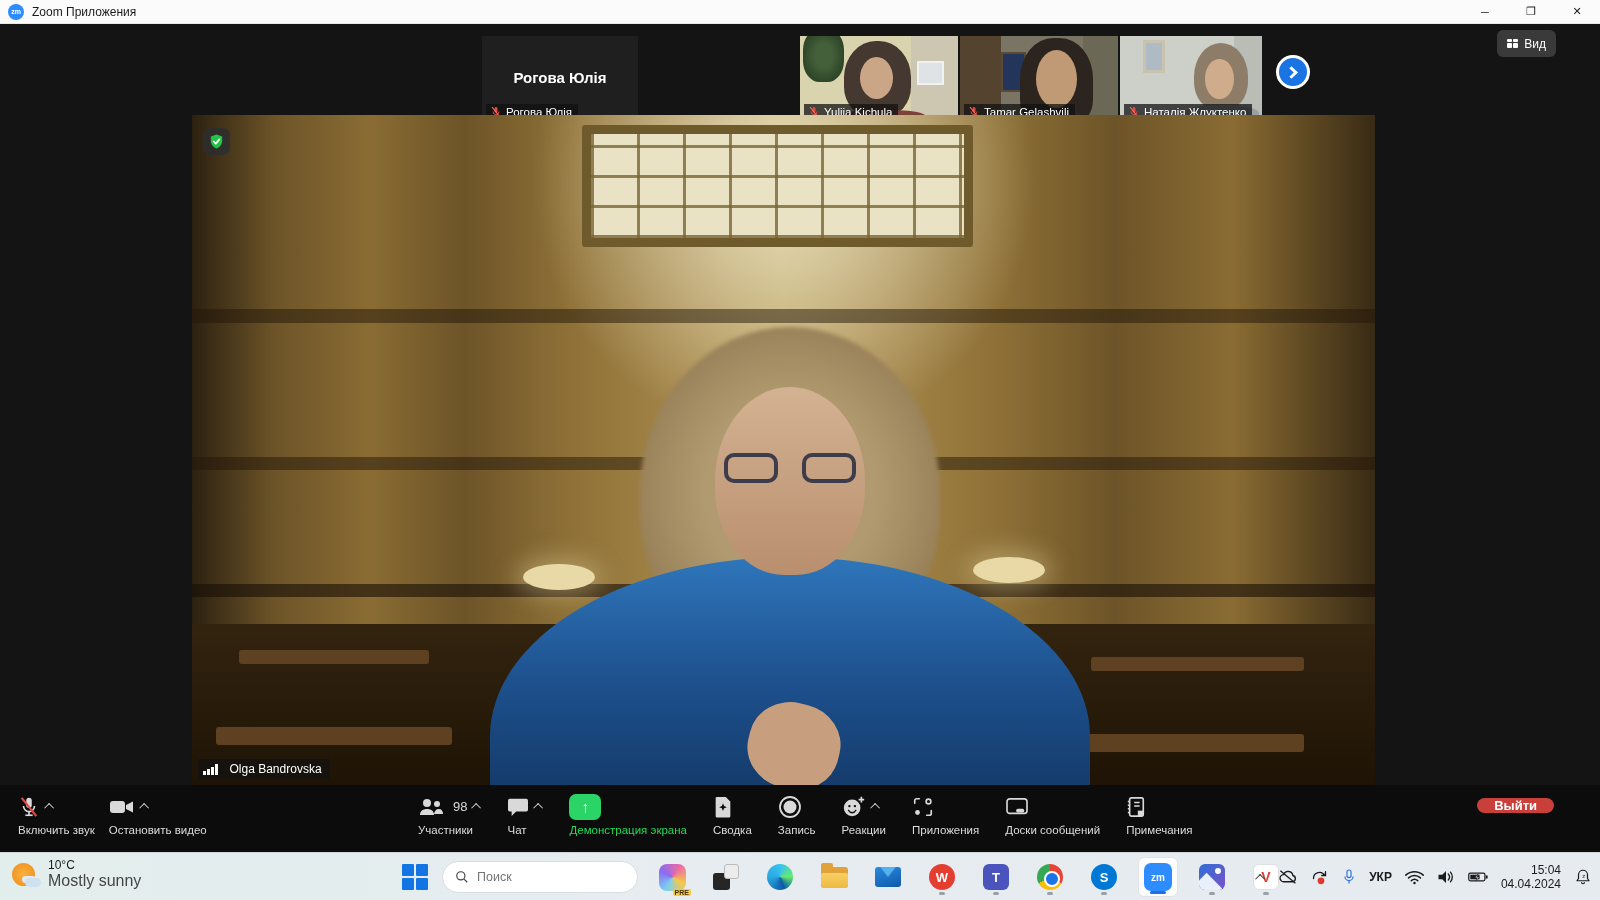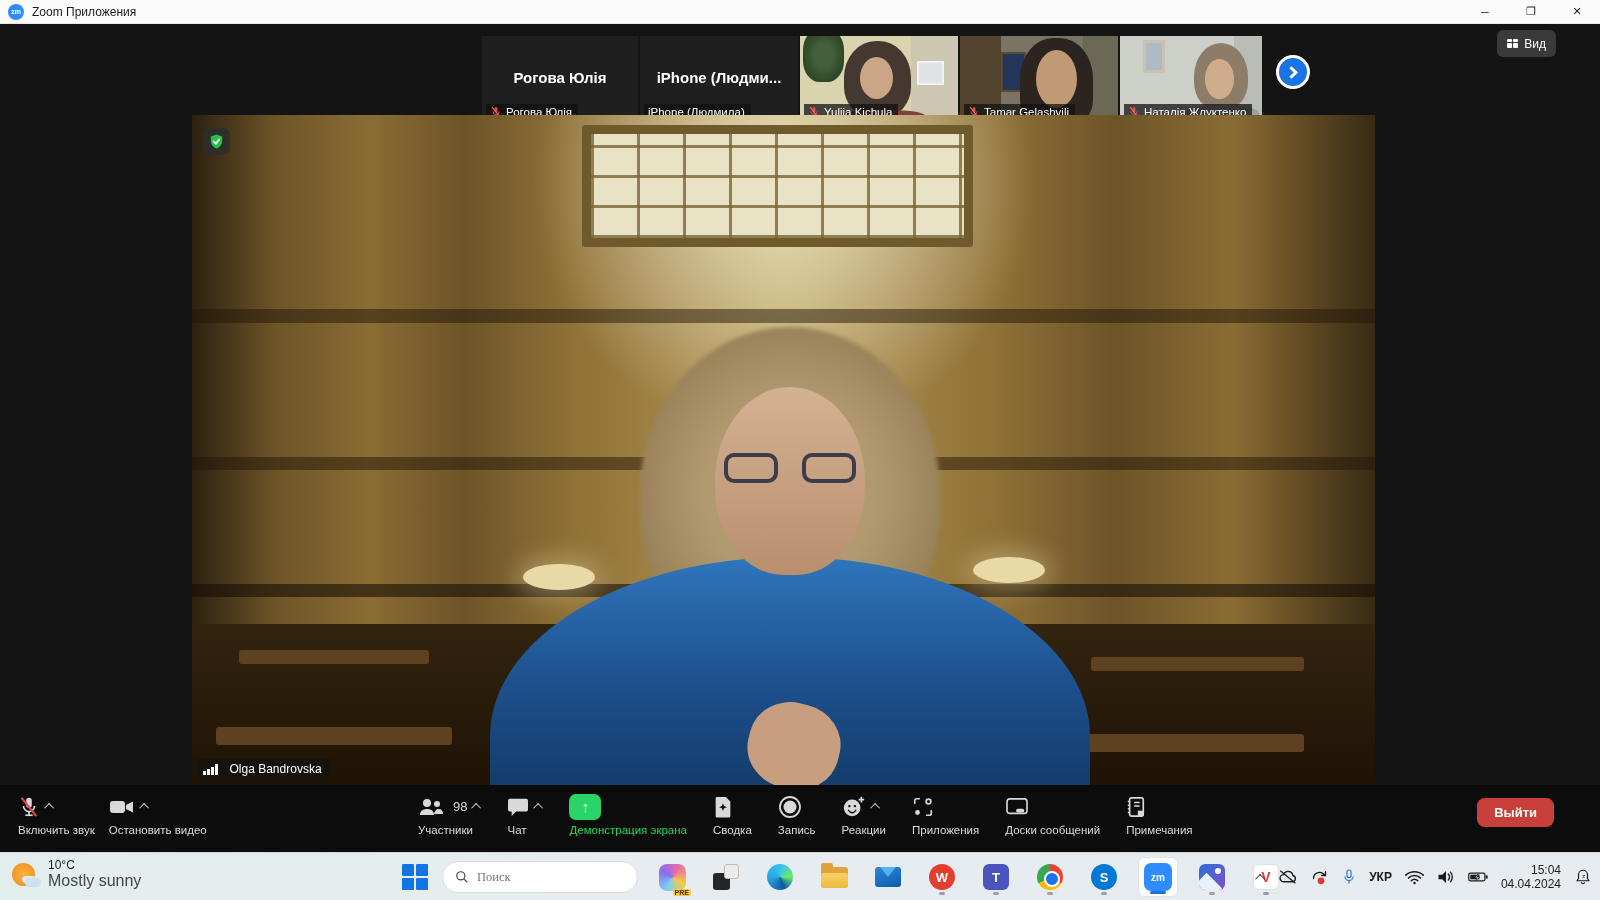--- a/index.html
+++ b/index.html
@@ -129,42 +129,42 @@
   .tbtn { display:flex; flex-direction:column; align-items:flex-start; color:#d9d9d9; cursor:pointer; }
   .tb-ico { height:33px; display:flex; align-items:center; gap:7px; }
   .tb-label { font-size:11.5px; color:#dcdcdc; margin-top:1px; white-space:nowrap; }
   .tb-label.green { color:#23d959; }
   .caret { width:7px; height:7px; border-left:1.6px solid #cfcfcf; border-top:1.6px solid #cfcfcf;
            transform:rotate(45deg) translateY(2px); cursor:pointer; }
   .count { font-size:13px; color:#d9d9d9; margin-left:2px; }
   .share-ic { width:32px; height:26px; background:#2bd467; border-radius:7px; display:flex;
               align-items:center; justify-content:center; color:#fff; font-size:15px; font-weight:bold; }
   .leave-btn { position:absolute; right:46px; top:13px; background:#c9403a; color:#fff;
-               font-size:13px; font-weight:bold; padding:7px 17px; border-radius:8px; cursor:pointer; }
+               font-size:13px; font-weight:bold; padding:0 17px; border-radius:8px; cursor:pointer; }
 
   
   .taskbar { position:absolute; left:0; top:852px; width:1600px; height:48px;
              background:linear-gradient(90deg,#e2eeec,#e7ecf1 45%,#e6ebf0);
              border-top:1px solid #cfd5d9; }
   .weather { position:absolute; left:12px; top:5px; display:flex; align-items:center; gap:9px; cursor:pointer; }
   .w-ic { position:relative; width:27px; height:27px; }
   .w-sun { position:absolute; left:0; top:2px; width:23px; height:23px; border-radius:50%;
            background:radial-gradient(#f9b23c,#ef8b1f); }
   .w-cloud { position:absolute; right:-2px; bottom:1px; width:16px; height:9px; border-radius:8px;
              background:#cfe0ef; box-shadow:-4px -3px 0 -1px #dfeaf4; }
   .w-temp { font-size:12px; color:#1b1b1b; }
   .w-desc { font-size:16px; color:#454545; }
   .tb-center { position:absolute; left:402px; top:0; height:48px; display:flex; align-items:center; gap:14px; }
   .start { width:26px; height:26px; display:grid; grid-template-columns:12px 12px;
            grid-template-rows:12px 12px; gap:2px; cursor:pointer; }
   .start i { background:#1374e3; border-radius:1px; }
   .search-pill { width:196px; height:32px; background:#fff; border:1px solid #d9dde0;
                  border-radius:16px; display:flex; align-items:center; padding:0 12px; gap:8px; }
   .search-pill input { border:none; outline:none; width:130px; font-size:12.5px;
-                       font-family:Liberation Serif, serif; color:#333; background:transparent; }
+                       font-family:Liberation Sans, sans-serif; color:#333; background:transparent; }
   .ticon { position:relative; width:40px; height:40px; display:flex; align-items:center;
            justify-content:center; border-radius:6px; cursor:pointer; }
   .ticon .dot { position:absolute; bottom:2px; left:50%; transform:translateX(-50%);
                 width:6px; height:3px; border-radius:2px; background:#9aa0a6; }
   .ticon.active { background:#fdfdfd; border:1px solid #e2e2e2; }
   .ticon.active .dot { width:16px; background:#1f6fe5; }
   .ic-copilot { width:27px; height:27px; border-radius:8px;
                 background:conic-gradient(from 210deg,#79cff0,#8a6cf0,#e96aa8,#f7c948,#79cff0); }
   .pre-badge { position:absolute; right:1px; bottom:1px; background:#f7c948; color:#44320a;
                font-size:7px; font-weight:bold; padding:0 2px; border-radius:2px; }
@@ -238,27 +238,20 @@
         <svg width="12" height="12" viewBox="0 0 24 24">
             <rect x="9" y="2" width="6" height="11" rx="3" fill="#e04a45"></rect>
             <path d="M6 11a6 6 0 0 0 12 0" stroke="#e04a45" stroke-width="2" fill="none"></path>
             <line x1="12" y1="17" x2="12" y2="21" stroke="#e04a45" stroke-width="2"></line>
             <line x1="4" y1="2" x2="20" y2="22" stroke="#ff6b63" stroke-width="2.4"></line>
           </svg>
         <span>Рогова Юлія</span>
       </div>
     </div>
 
-    <div class="tile dark" style="left:640px;width:158px">
-      <div class="tile-scene"></div>
-      <div class="tile-center">iPhone  (Людми...</div>
-      <div class="tile-label">
-        <span>iPhone (Людмила)</span>
-      </div>
-    </div>
 
     <div class="tile v4" style="left:800px;width:158px">
       <div class="tile-scene">
         <div class="decor"></div>
           <div class="decor2"></div>
           <div class="p-hair"></div>
           <div class="p-face"></div>
           <div class="p-body"></div>
       </div>
       <div class="tile-label">

